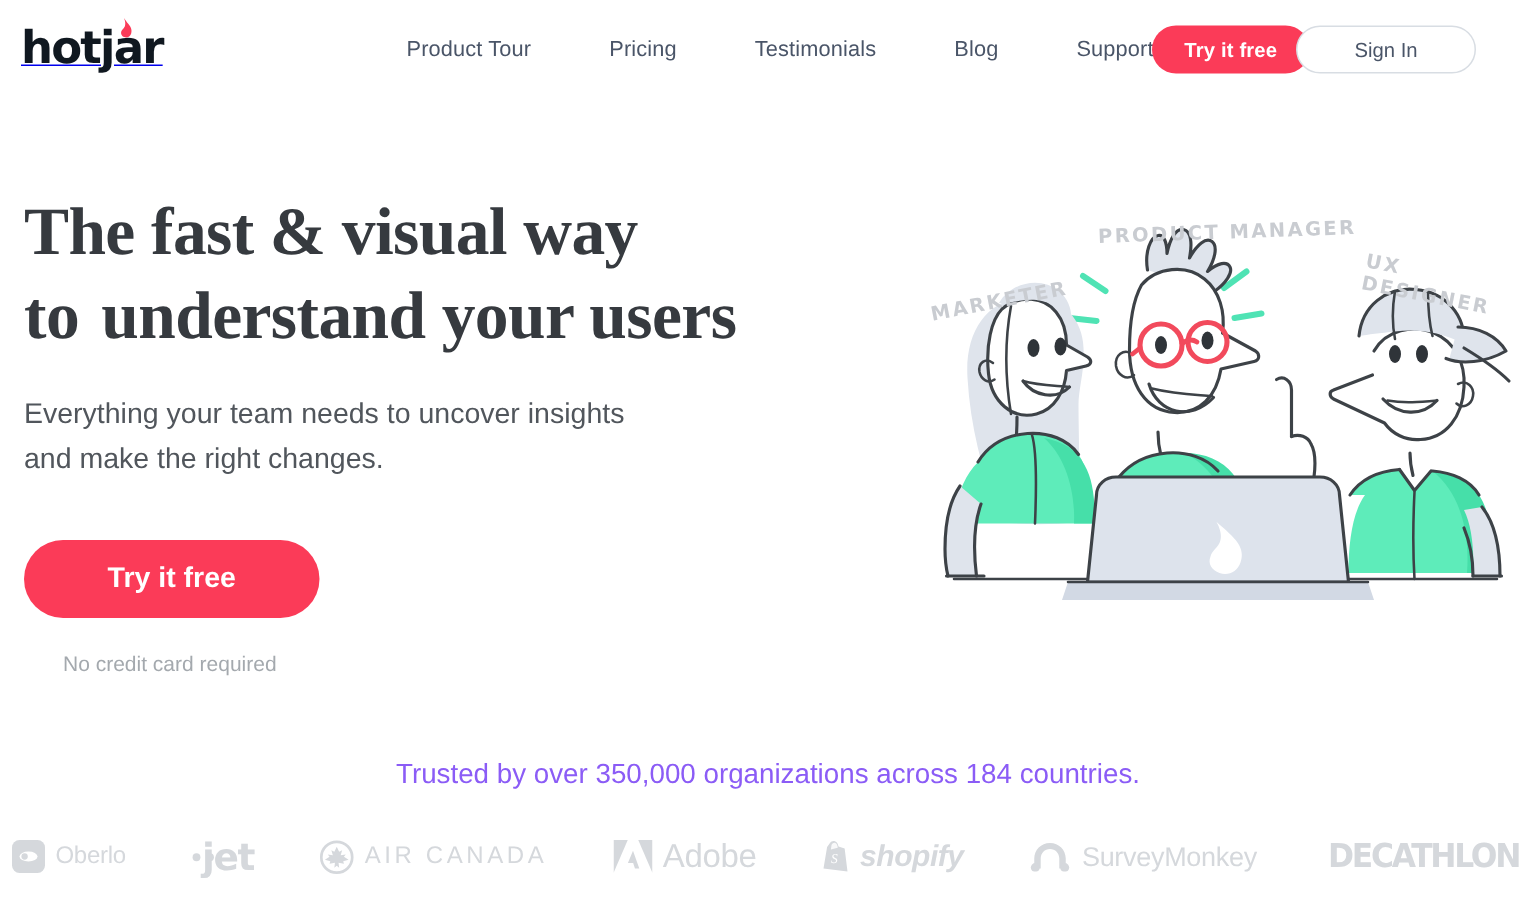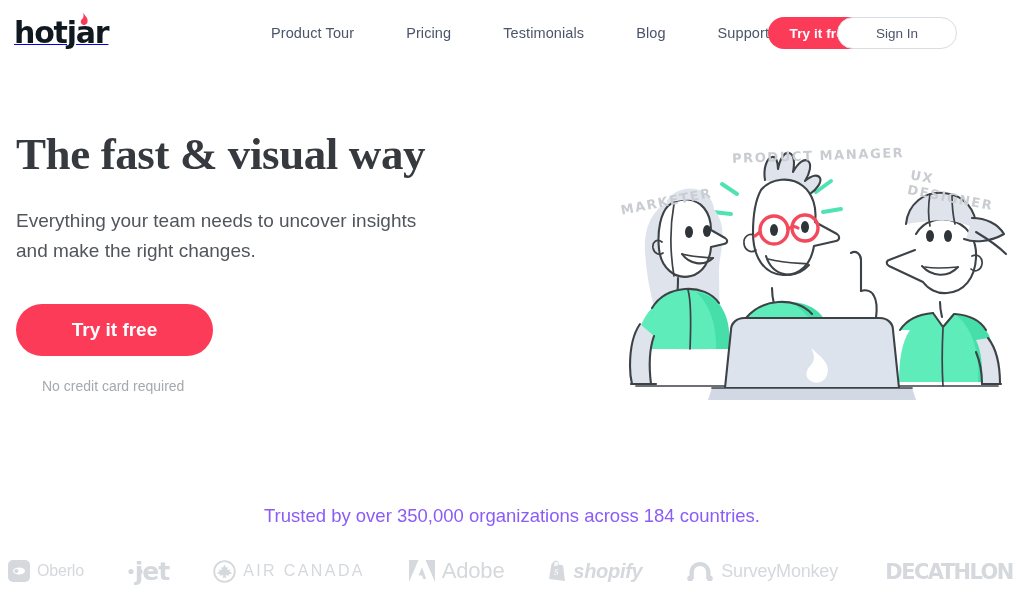--- a/index.html
+++ b/index.html
@@ -38,21 +38,21 @@
   }
   .btn-try-top {
     position: absolute; left: 768px; top: 17px;
     width: 105px; height: 32px; border-radius: 18px;
     background: #fb3b58; color: #fff; border: none;
     font-size: 13.5px; font-weight: bold; cursor: pointer;
     display: flex; align-items: center; justify-content: center;
     letter-spacing: .1px;
   }
   .btn-signin {
-    position: absolute; left: 837px; top: 17px;
+    position: absolute; left: 864px; top: 17px;
     width: 120px; height: 32px; border-radius: 18px;
     background: #fff; color: #4a5568; border: 1px solid #d8dde3;
     font-size: 13.5px; cursor: pointer;
     display: flex; align-items: center; justify-content: center;
   }
 
   
   .hero-left { position: absolute; left: 16px; top: 126px; width: 560px; }
   .headline {
     font-family: "Liberation Serif", serif;
@@ -145,20 +145,21 @@
       <a href="#">Support</a>
     </nav>
 
     <button class="btn-try-top">Try it free</button>
     <button class="btn-signin">Sign In</button>
   </div>
 
   <div class="hero-left">
     <h1 class="headline">
       <span class="hl-line">The fast &amp; visual way</span>
+      <span class="hl-line"><span>to </span><span class="hl-mark">understand your users</span></span>
     </h1>
 
     <p class="subtext">
       <span>Everything your team needs to uncover insights</span><br>
       <span>and make the right changes.</span>
     </p>
 
     <button class="btn-try-hero">Try it free</button>
 
     <div class="nocard">No credit card required</div>

